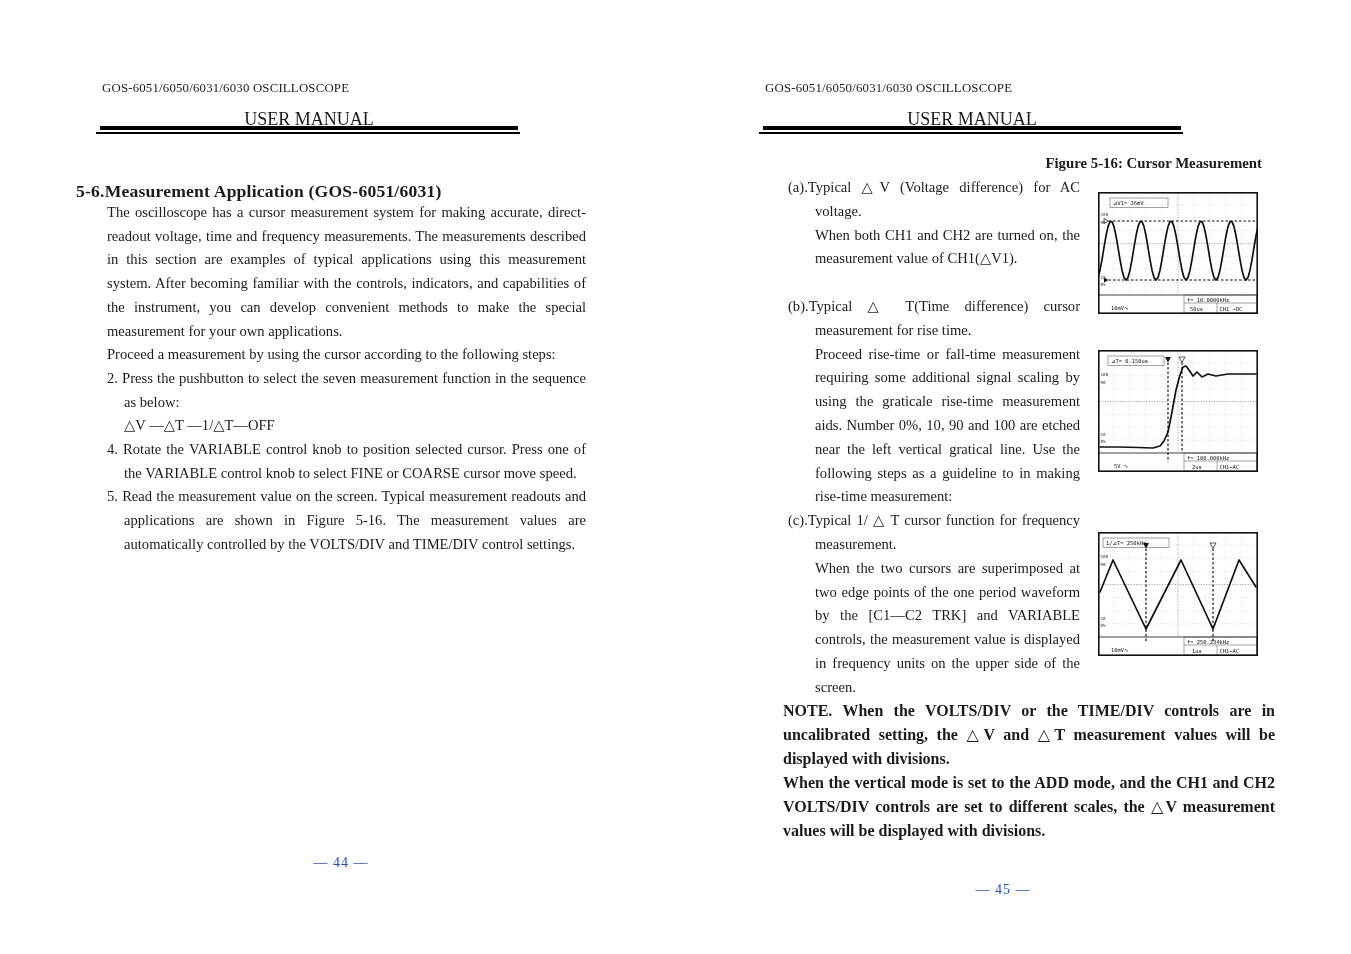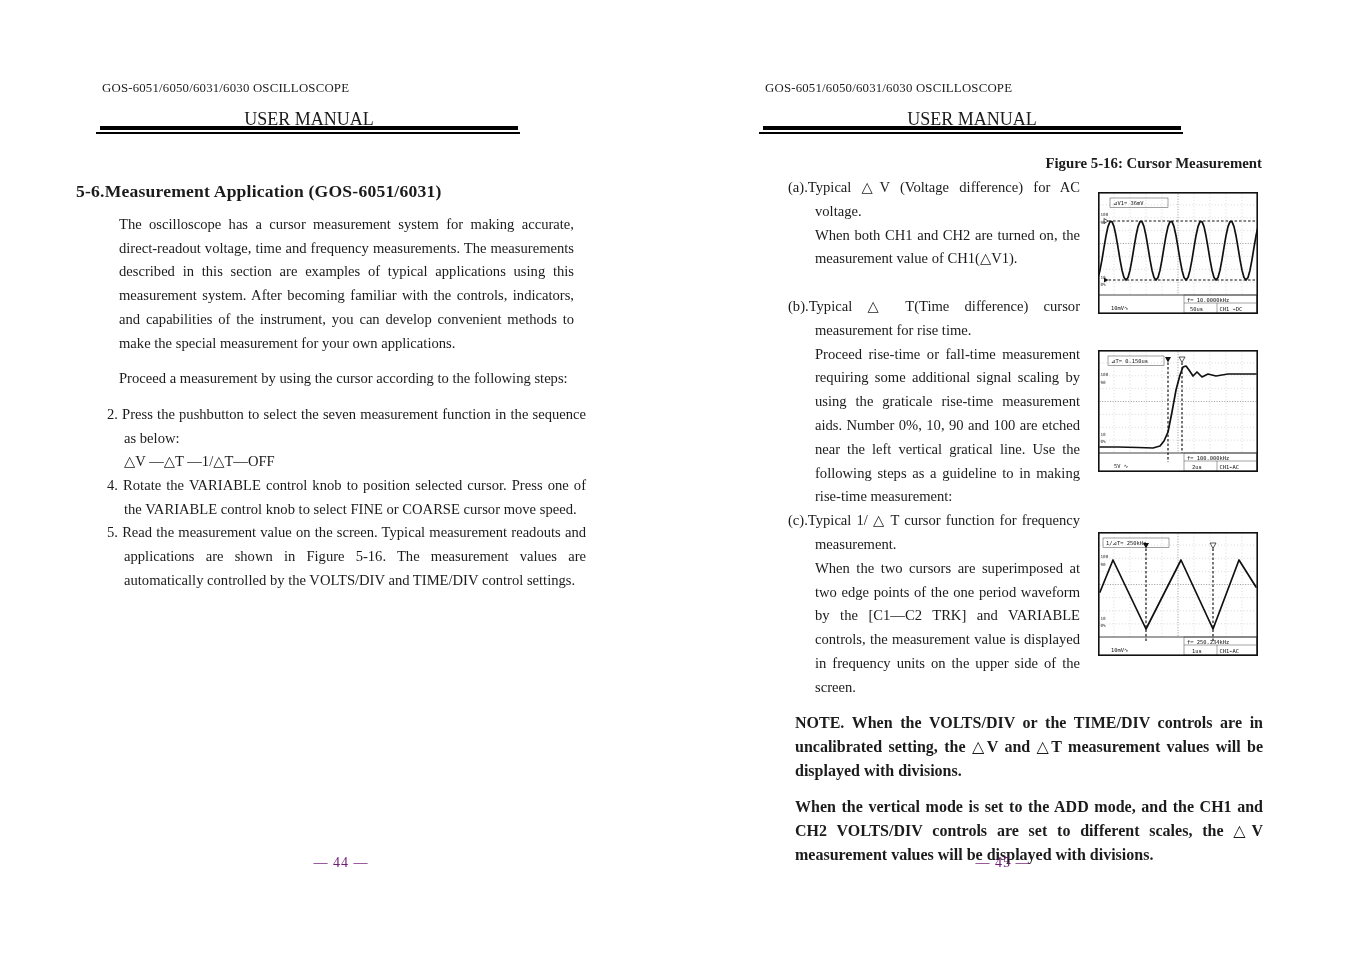--- a/index.html
+++ b/index.html
@@ -8,30 +8,30 @@
     font-family:"Liberation Serif","DejaVu Serif",serif;color:#1b1b1b;
     overflow:hidden;
   }
   .abs{position:absolute;}
   .hdr-title{font-size:12.8px;letter-spacing:0.2px;}
   .hdr-sub{font-size:18px;text-align:center;}
   .rule-a{position:absolute;height:3.5px;background:#000;}
   .rule-b{position:absolute;height:2.5px;background:#000;}
   .section-title{font-size:17.6px;font-weight:bold;letter-spacing:0.2px;margin-top:28px;}
   .bodyflow{font-size:14.6px;line-height:23.7px;text-align:justify;}
-  .para{margin:12px;}
+  .para{margin:0;}
   .step{padding-left:17px;text-indent:-17px;text-align:justify;}
   .step-extra{padding-left:17px;}
   .fig-title{font-size:14.8px;font-weight:bold;text-align:right;}
   .fig-col{font-size:14.6px;line-height:23.8px;}
   .fig-item-label{padding-left:27px;text-indent:-27px;text-align:justify;}
   .fig-item-body{padding-left:27px;text-align:justify;}
   .gap-line{height:23.8px;}
   .notes{font-size:16px;line-height:23.9px;font-weight:bold;text-align:justify;}
-  .pagenum{font-size:14px;color:#701a75;text-align:center;letter-spacing:1px;}
+  .pagenum{font-size:14px;color:#1d4ed8;text-align:center;letter-spacing:1px;}
   
   .scope{background:#fff;}
   .scope-border{fill:none;stroke:#111;stroke-width:1.6;}
   .gmin{stroke:#a9a9a9;stroke-width:0.45;stroke-dasharray:1 2.2;}
   .gmaj{stroke:#7a7a7a;stroke-width:0.7;stroke-dasharray:1.1 1.5;}
   .wave{fill:none;stroke:#111;stroke-width:1.7;stroke-linejoin:round;stroke-linecap:round;}
   .curs{stroke:#111;stroke-width:1.15;stroke-dasharray:2.6 1.9;fill:none;}
   .sep{stroke:#111;stroke-width:0.8;}
   .infobox{stroke:#444;stroke-width:0.5;fill:none;}
   .scope-text{font-family:"DejaVu Sans Mono","DejaVu Sans",monospace;font-size:5.4px;fill:#111;}
@@ -75,21 +75,21 @@
   <div class="fig-item-body">Proceed rise-time or fall-time measurement requiring some additional signal scaling by using the graticale rise-time measurement aids. Number 0%, 10, 90 and 100 are etched near the left vertical gratical line. Use the following steps as a guideline to in making rise-time measurement:</div>
   <div class="fig-item-label">(c).Typical 1/ △ T cursor function for frequency measurement.</div>
   <div class="fig-item-body">When the two cursors are superimposed at two edge points of the one period waveform by the [C1—C2 TRK] and VARIABLE controls, the measurement value is displayed in frequency units on the upper side of the screen.</div>
 </div>
 
 <div class="abs notes" style="left:783px;top:699px;width:492px;">
   <p class="para">NOTE. When the VOLTS/DIV or the TIME/DIV controls are in uncalibrated setting, the △V and △T measurement values will be displayed with divisions.</p>
   <p class="para">When the vertical mode is set to the ADD mode, and the CH1 and CH2 VOLTS/DIV controls are set to different scales, the △V measurement values will be displayed with divisions.</p>
 </div>
 
-<div class="abs pagenum" style="left:913px;top:855px;width:180px;">—  45  —</div>
+<div class="abs pagenum" style="left:913px;top:882px;width:180px;">—  45  —</div>
 
 <svg class="abs scope" style="left:1098px;top:192px;" width="160" height="122" viewBox="0 0 160 122">
   <g class="scope-grid">
       <line x1="16" y1="1.5" x2="16" y2="103" class="gmin"></line>
       <line x1="32" y1="1.5" x2="32" y2="103" class="gmin"></line>
       <line x1="48" y1="1.5" x2="48" y2="103" class="gmin"></line>
       <line x1="64" y1="1.5" x2="64" y2="103" class="gmin"></line>
       <line x1="80" y1="1.5" x2="80" y2="103" class="gmaj"></line>
       <line x1="96" y1="1.5" x2="96" y2="103" class="gmin"></line>
       <line x1="112" y1="1.5" x2="112" y2="103" class="gmin"></line>

